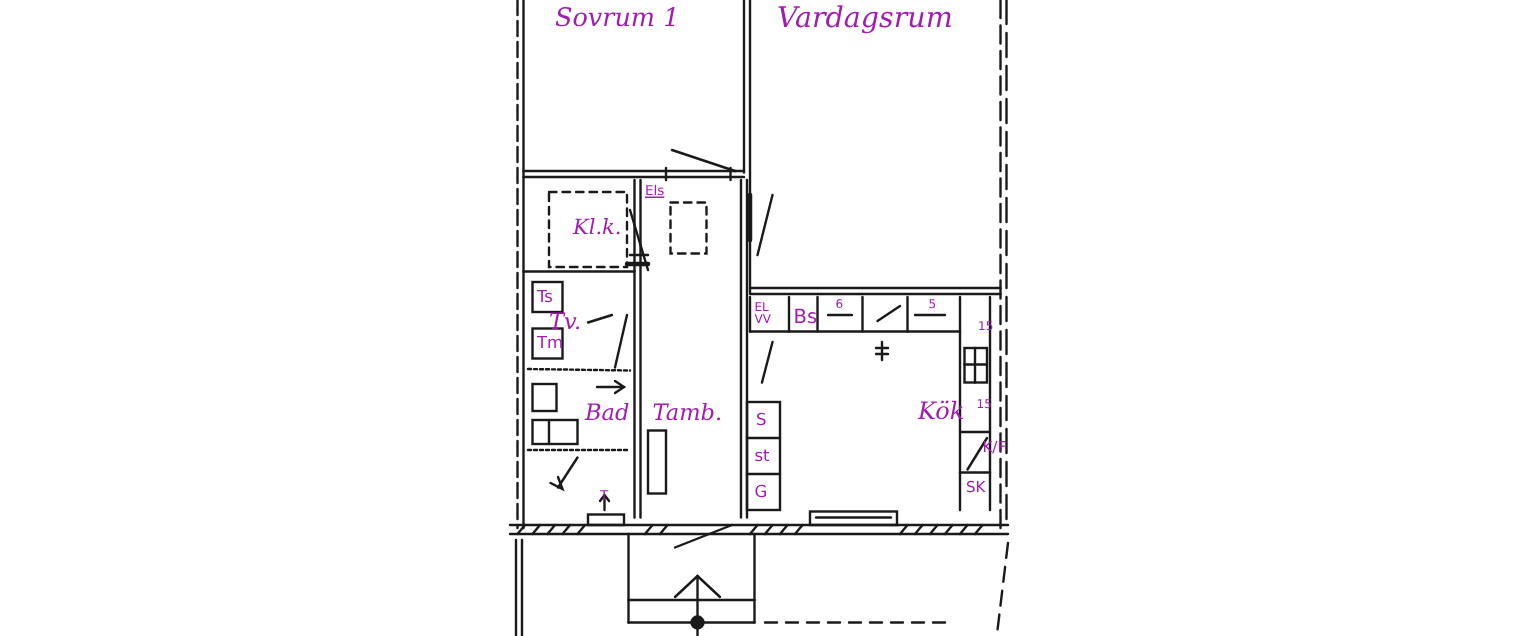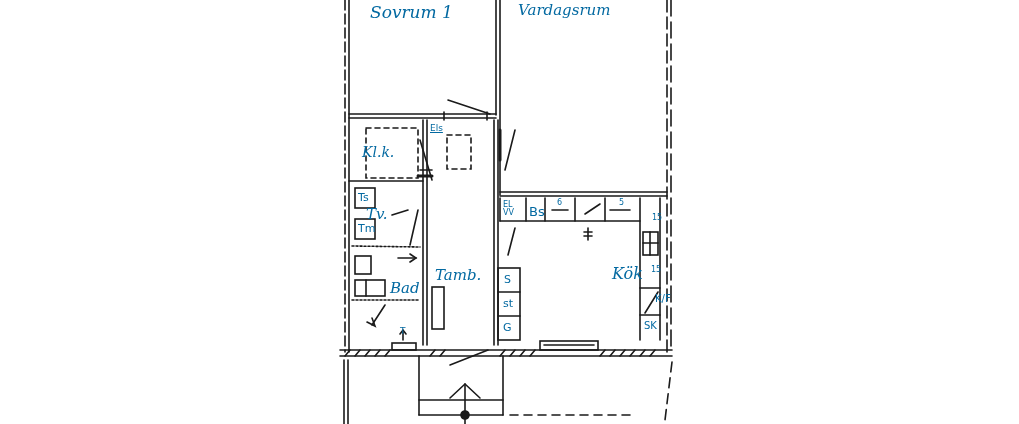--- a/index.html
+++ b/index.html
@@ -1,20 +1,20 @@
 <!DOCTYPE html>
 <html><head>
 <meta charset="utf-8">
 <style>
   html, body { margin:0; padding:0; background:#ffffff; }
   body { width:1019px; height:424px; overflow:hidden; position:relative;
          font-family: "DejaVu Sans", sans-serif; }
   #plan { position:absolute; left:0; top:0; width:1019px; height:424px; }
   .lbl { position:absolute; font-family:"DejaVu Serif", serif; font-style:italic;
-         color:#0369a1; white-space:nowrap; line-height:1; }
+         color:#a21caf; white-space:nowrap; line-height:1; }
   .sm { font-size:11px; font-style:normal; font-family:"DejaVu Sans", sans-serif; }
 </style>
 </head>
 <body>
 
 <svg id="plan" viewBox="0 0 1019 424" xmlns="http://www.w3.org/2000/svg">
   <g fill="none" stroke="#1a1a1a" stroke-width="1.6" stroke-linecap="round">
 
     <g>
       <line x1="345" y1="0" x2="345" y2="352" stroke-dasharray="10 4"></line>
@@ -138,24 +138,24 @@
       <line x1="465" y1="384" x2="465" y2="424"></line>
       <polyline points="450,398 465,384 480,398"></polyline>
       <circle cx="465" cy="415" r="4" fill="#1a1a1a"></circle>
       <line x1="510" y1="415" x2="630" y2="415" stroke-dasharray="8 6"></line>
       <line x1="672" y1="362" x2="665" y2="420" stroke-dasharray="10 6"></line>
     </g>
   </g>
 </svg>
 
 <div class="lbl" style="left:370px; top:4px; font-size:17px;">Sovrum 1</div>
-<div class="lbl" style="left:518px; top:3px; font-size:15px;">Vardagsrum</div>
-<div class="lbl" style="left:362px; top:145px; font-size:14px;text-align:center;">Kl.k.</div>
+<div class="lbl" style="left:518px; top:3px; font-size:19px;">Vardagsrum</div>
+<div class="lbl" style="left:382px; top:145px; font-size:14px;text-align:center;">Kl.k.</div>
 <div class="lbl" style="left:366px; top:207px; font-size:15px;">Tv.</div>
-<div class="lbl" style="left:390px; top:281px; font-size:15px;">Bad</div>
+<div class="lbl" style="left:390px; top:268px; font-size:15px;">Bad</div>
 <div class="lbl" style="left:435px; top:268px; font-size:15px;">Tamb.</div>
 <div class="lbl" style="left:568px; top:266px; font-size:16px;margin-left:44px;">Kök</div>
 
 <div class="lbl sm" style="left:430px; top:124px; font-size:9px;text-decoration:underline;">Els</div>
 <div class="lbl sm" style="left:358px; top:192px;">Ts</div>
 <div class="lbl sm" style="left:358px; top:223px;">Tm</div>
 <div class="lbl sm" style="left:503px; top:201px; font-size:8px; width:20px; white-space:normal; line-height:8px;">EL VV</div>
 <div class="lbl sm" style="left:529px; top:205px; font-size:13px;">Bs</div>
 <div class="lbl sm" style="left:557px; top:199px; font-size:8px;">6</div>
 <div class="lbl sm" style="left:619px; top:199px; font-size:8px;">5</div>

